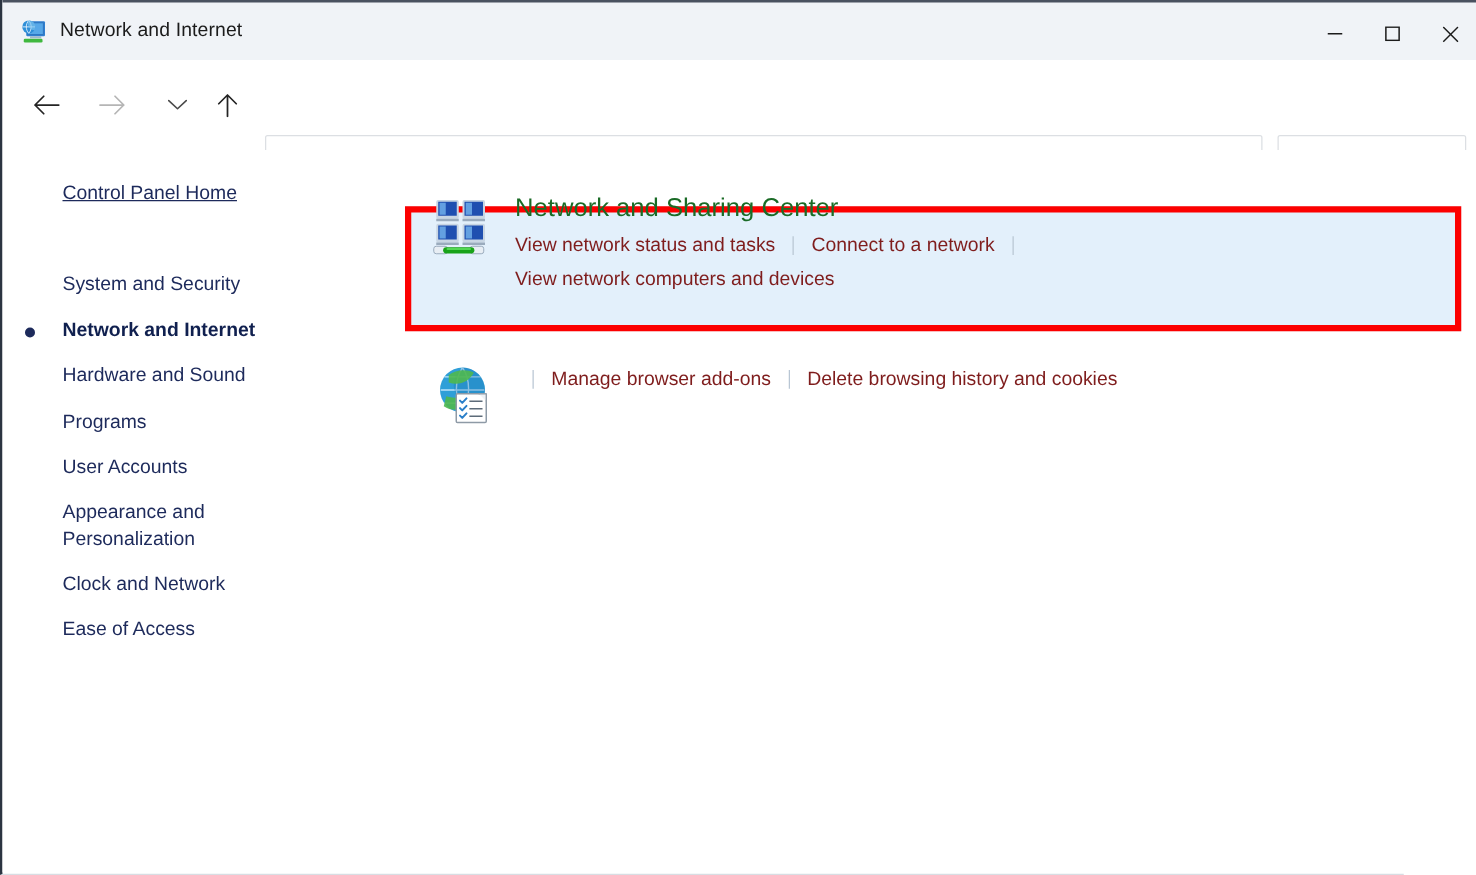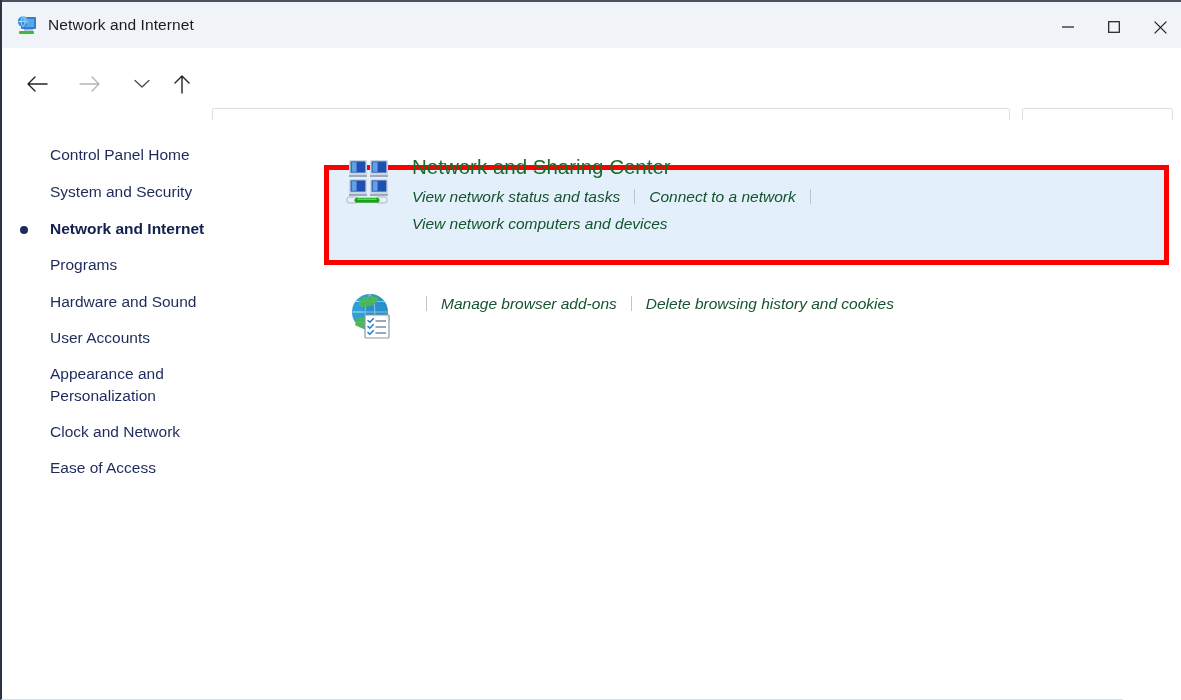--- a/index.html
+++ b/index.html
@@ -194,21 +194,21 @@
     position: relative;
     padding: 0 0 0 48px;
     margin-bottom: 15px;
     font-size: 15.5px;
     line-height: 1.38;
     color: #1d2a5b;
     cursor: default;
     width: 240px;
   }
 
-  .side-item.home { margin-bottom: 16px; }
+  .side-item.home { margin-bottom: 52px; text-decoration: underline; }
 
   .side-item.current { font-weight: bold; color: #10204f; }
 
   .side-bullet {
     position: absolute;
     left: 18px;
     top: 8px;
     width: 8px;
     height: 8px;
     border-radius: 50%;
@@ -270,25 +270,24 @@
 
   .cat-links {
     margin-top: 3px;
     display: flex;
     flex-wrap: wrap;
     align-items: center;
   }
 
   .cat-link {
     font-size: 15.5px;
-    color: #14532d;
+    color: #7f1d1d;
     cursor: default;
     white-space: nowrap;
     line-height: 1.75;
-    font-style: italic;
   }
 
   .link-sep {
     display: inline-block;
     width: 1px;
     height: 15px;
     background: #b9c6d4;
     margin: 0 14px;
     flex: none;
   }
@@ -414,25 +413,25 @@
       <div class="side-item">
         <span class="side-label">System and Security</span>
       </div>
 
       <div class="side-item current">
         <span class="side-bullet"></span>
         <span class="side-label">Network and Internet</span>
       </div>
 
       <div class="side-item">
+        <span class="side-label">Hardware and Sound</span>
+      </div>
+
+      <div class="side-item">
         <span class="side-label">Programs</span>
-      </div>
-
-      <div class="side-item">
-        <span class="side-label">Hardware and Sound</span>
       </div>
 
       <div class="side-item">
         <span class="side-label">User Accounts</span>
       </div>
 
       <div class="side-item">
         <span class="side-label">Appearance and Personalization</span>
       </div>
 

